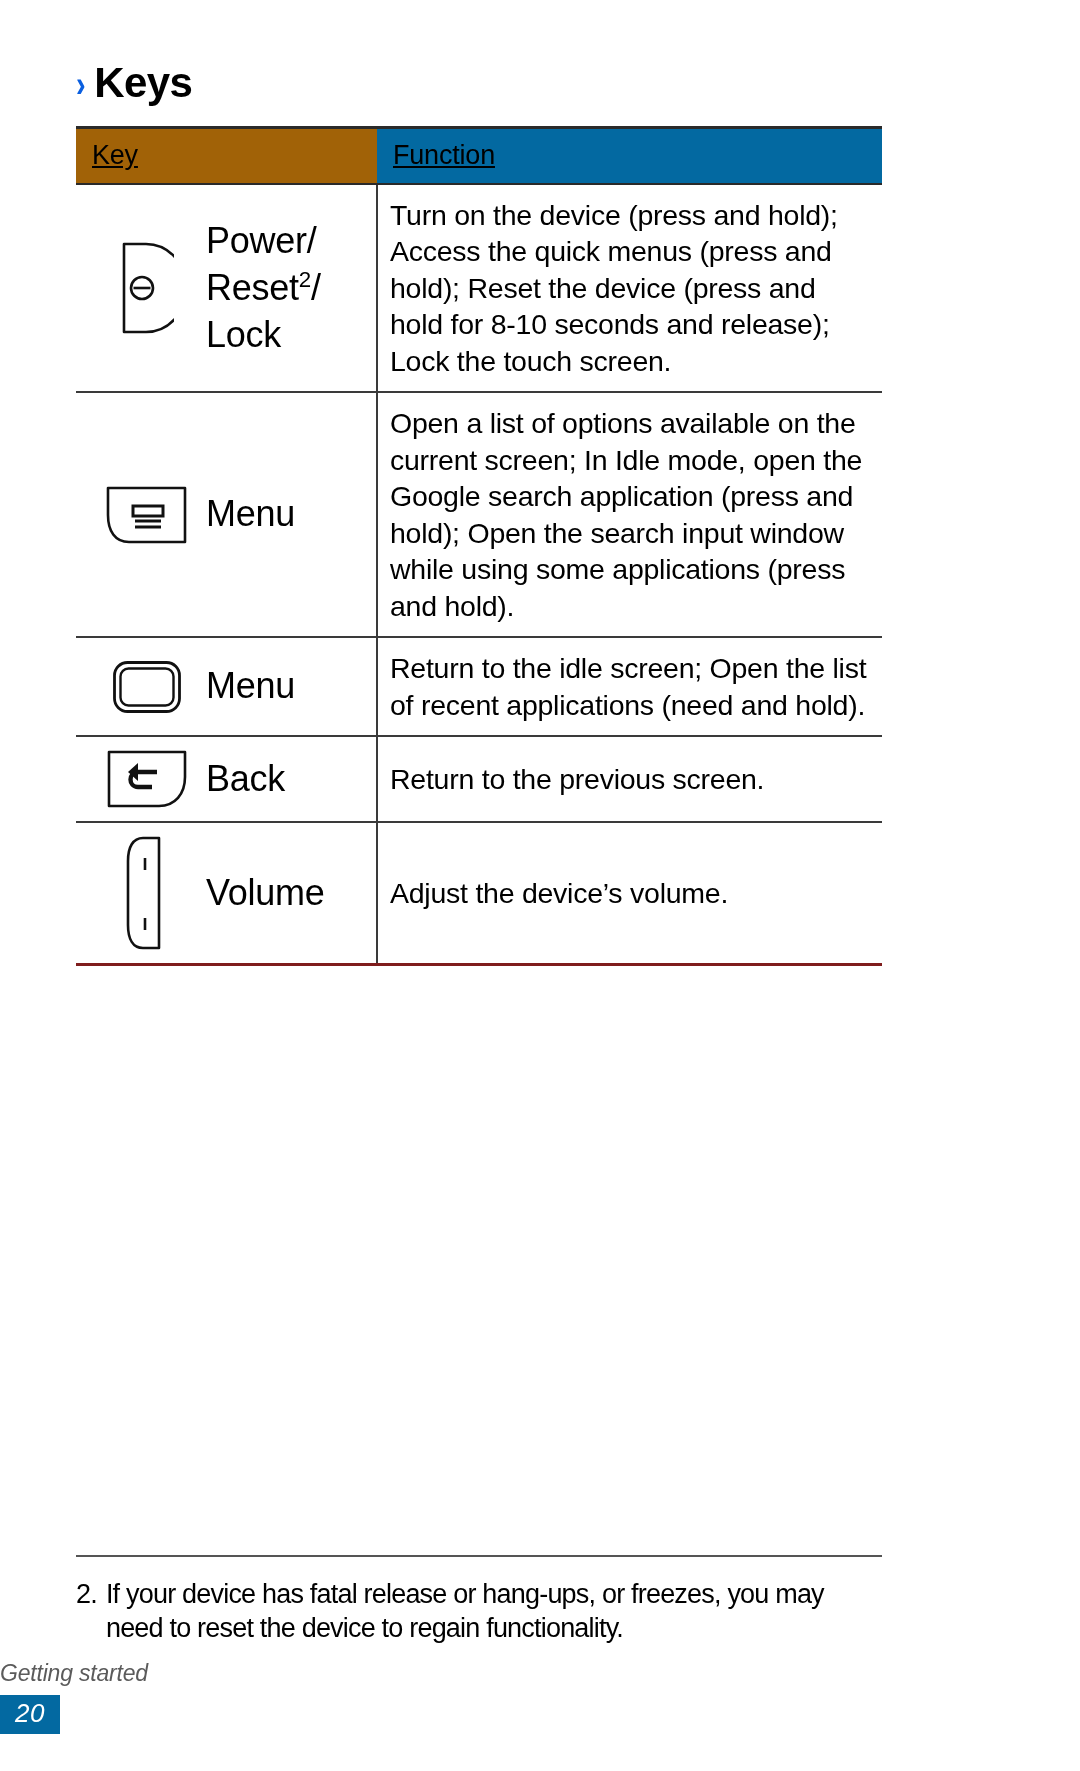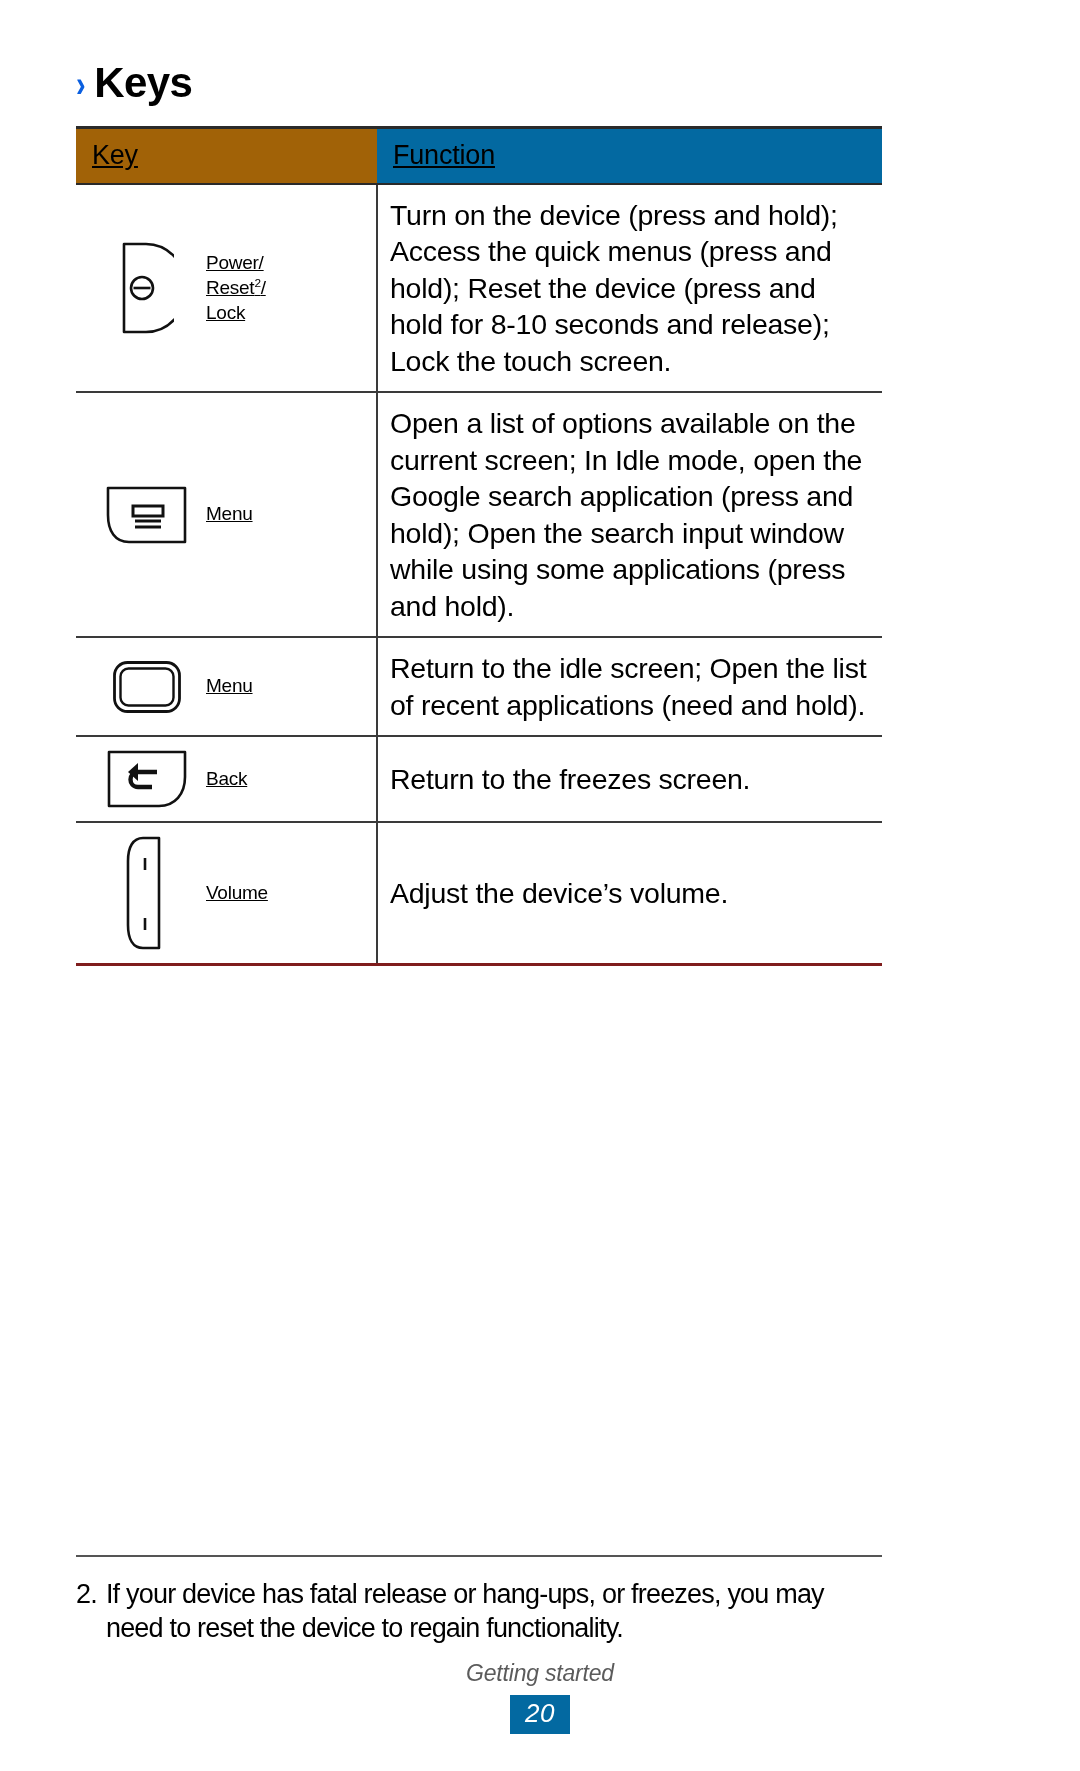--- a/index.html
+++ b/index.html
@@ -101,24 +101,23 @@
     gap: 0px;
   }
   .key-icon-box {
     width: 118px;
     min-width: 118px;
     display: flex;
     align-items: center;
     justify-content: center;
   }
   .key-label {
-    font-size: 19px;
+    font-size: 36px;
     line-height: 1.30;
     letter-spacing: -0.25px;
-    text-decoration: underline;
   }
   .key-label sup {
     font-size: 0.62em;
     vertical-align: super;
     line-height: 0;
   }
 
   
   .footnote {
     position: absolute;
@@ -138,21 +137,21 @@
   }
   .footnote-marker { white-space: nowrap; }
   .footnote-text { flex: 1; }
 
   
   .footer {
     position: absolute;
     left: 0;
     top: 1660px;
     width: 1080px;
-    text-align: center;
+    text-align: left;
   }
   .footer-section {
     font-size: 23px;
     font-style: italic;
     color: #5b5b5b;
     letter-spacing: -0.2px;
   }
   .footer-pagebox {
     display: inline-block;
     margin-top: 8px;
@@ -241,21 +240,21 @@
             <div class="key-icon-box">
               <svg width="84" height="60" viewBox="0 0 84 60">
                 <path d="M4 3 H80 V28 C80 45 70 57 54 57 H4 Z" fill="#ffffff" stroke="#111" stroke-width="2.6" stroke-linejoin="round"></path>
                 <path d="M52 23 H33 C23 23 23 38 33 38 H47" fill="none" stroke="#111" stroke-width="4.4" stroke-linecap="butt"></path>
                 <path d="M33 14 L23 23 L33 32 Z" fill="#111"></path>
               </svg>
             </div>
             <div class="key-label">Back</div>
           </div>
         </td>
-        <td class="func-cell">Return to the freezes screen.</td>
+        <td class="func-cell">Return to the previous screen.</td>
       </tr>
 
       <tr class="body-row">
         <td class="key-cell">
           <div class="key-cell-inner">
             <div class="key-icon-box">
               <svg width="44" height="116" viewBox="0 0 44 116">
                 <path d="M34 3 H18 C8 3 3 12 3 26 V90 C3 104 8 113 18 113 H34 Z" fill="#ffffff" stroke="#111" stroke-width="2.6" stroke-linejoin="round"></path>
                 <line x1="20" y1="23" x2="20" y2="35" stroke="#111" stroke-width="2.6"></line>
                 <line x1="20" y1="83" x2="20" y2="95" stroke="#111" stroke-width="2.6"></line>

